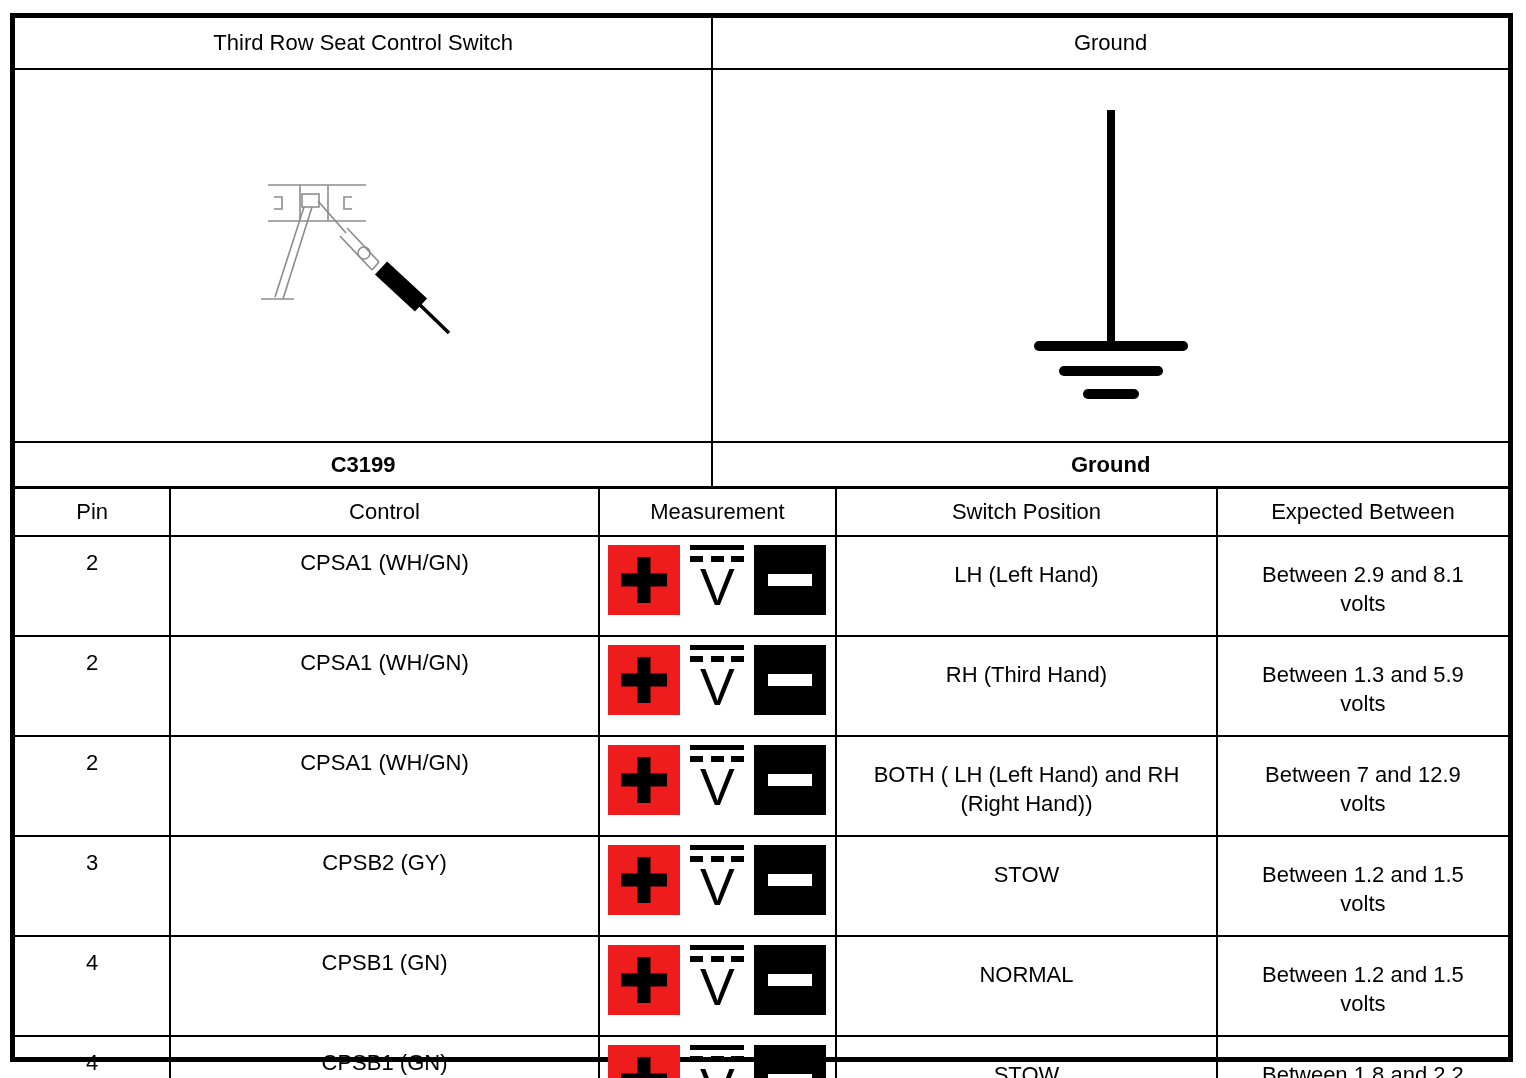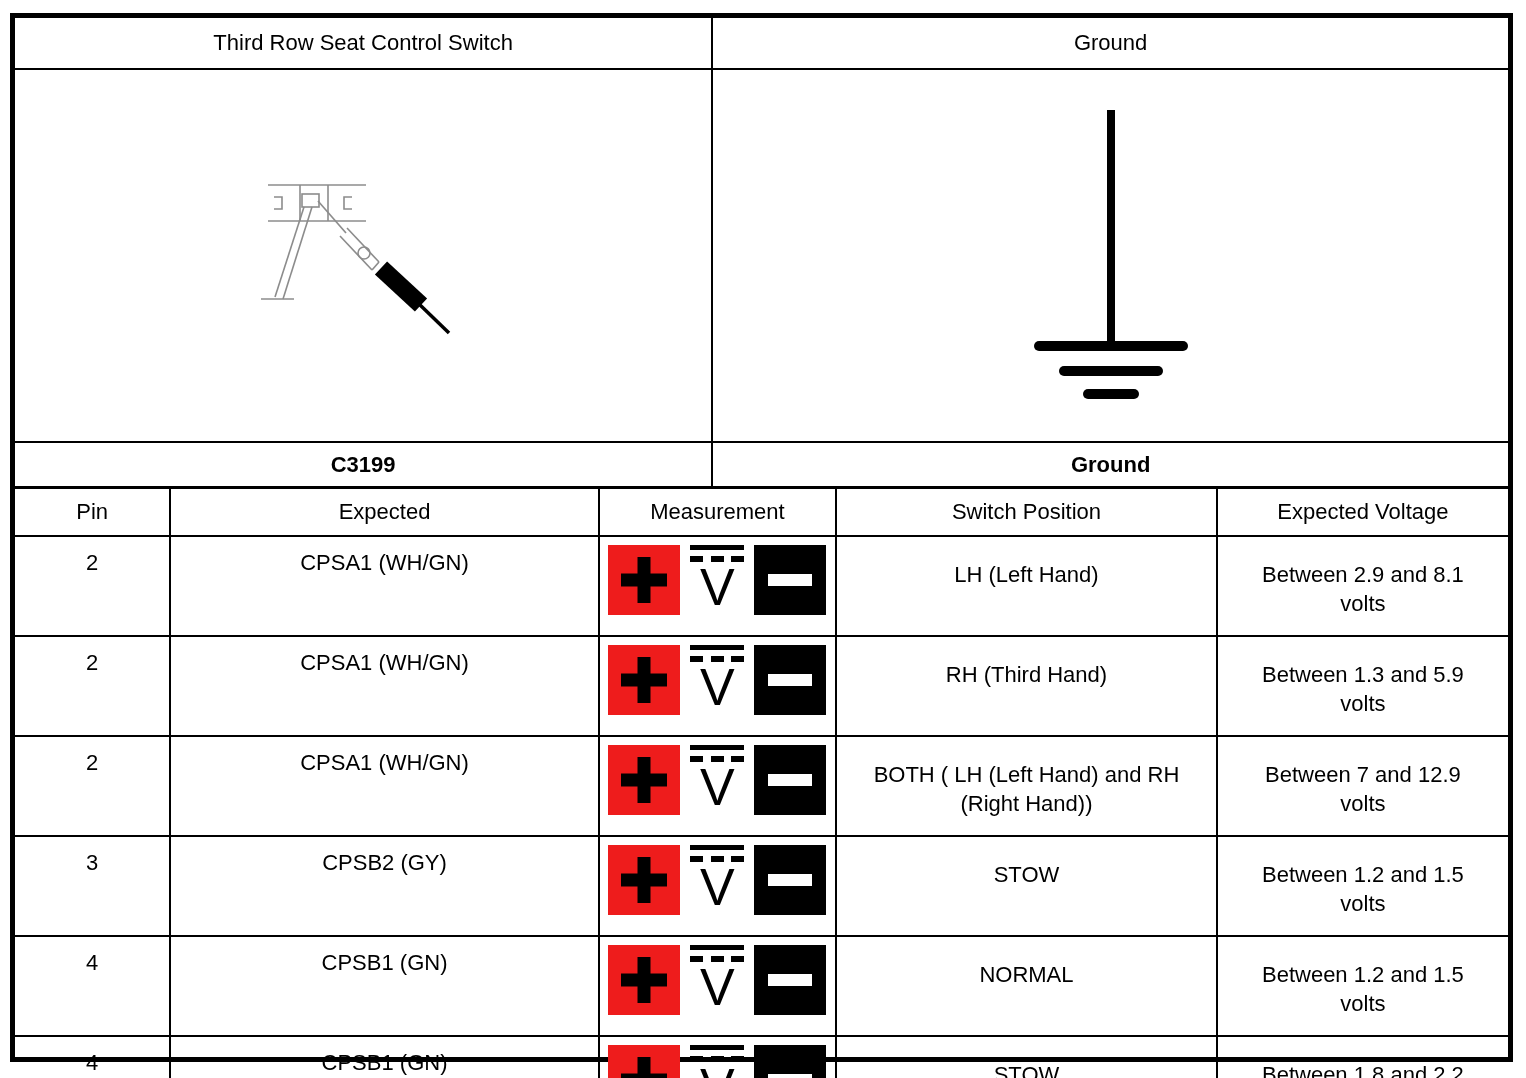--- a/index.html
+++ b/index.html
@@ -96,24 +96,24 @@
     <colgroup>
       <col style="width:10.4%">
           <col style="width:28.7%">
           <col style="width:15.9%">
           <col style="width:25.5%">
           <col style="width:19.5%">
     </colgroup>
     <tbody>
           <tr class="hd">
       <td>Pin</td>
-      <td>Expected</td>
+      <td>Control</td>
       <td>Measurement</td>
       <td>Switch Position</td>
-      <td>Expected Voltage</td>
+      <td>Expected Between</td>
     </tr>
 
     <tr class="dr">
       <td>2</td>
       <td>CPSA1 (WH/GN)</td>
       <td class="meas-td">
         <div class="meas">
           <div class="mbox" style="background:#ee1c1c">
                   <span class="plus-h"></span>
                   <span class="plus-v"></span>

